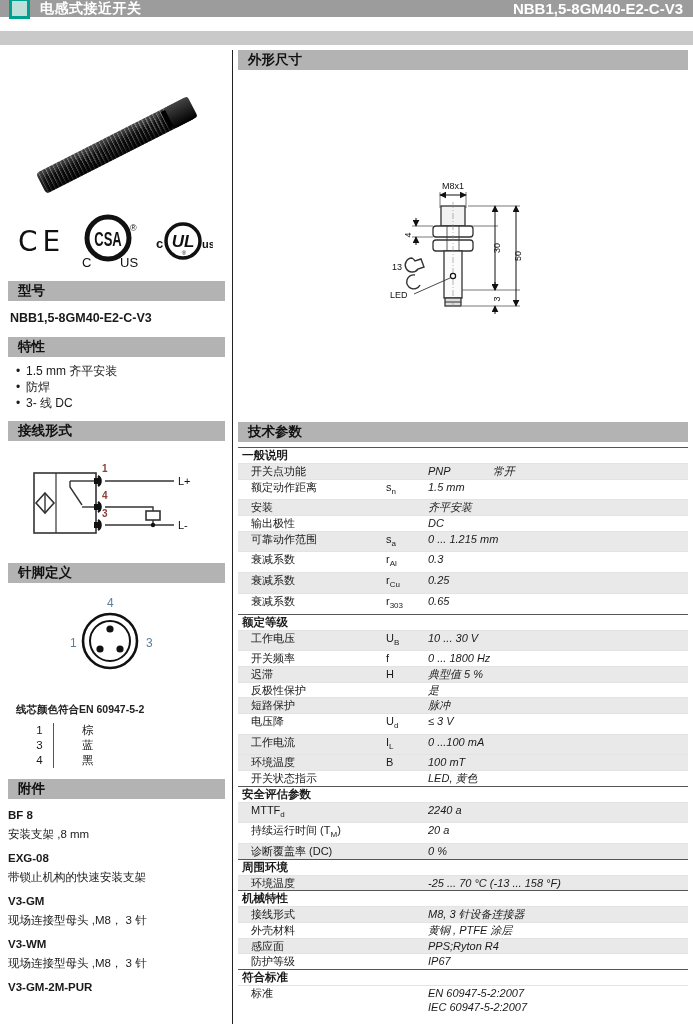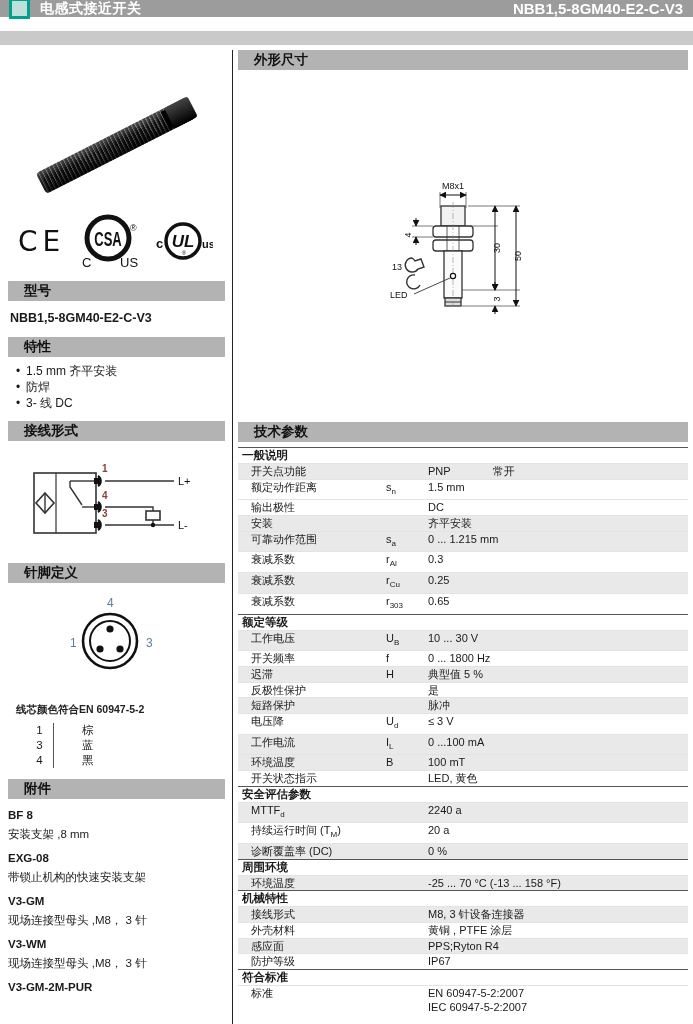--- a/index.html
+++ b/index.html
@@ -12,21 +12,21 @@
   .brand-square { width:21px; height:21px; margin-left:9px; background:#bfe0da; border:3px solid #00a08e; }
   .doc-type { color:#fff; font-weight:bold; font-size:14px; margin-left:10px; letter-spacing:0.5px; }
   .doc-model { color:#fff; font-weight:bold; font-size:15px; margin-left:auto; margin-right:10px; }
   .sub-strip { position:absolute; left:0; top:31px; width:693px; height:14px; background:#c9c9c9; }
 
   
   .v-divider { position:absolute; left:232px; top:50px; width:1px; height:974px; background:#222; }
   .left-col  { position:absolute; left:8px;   top:52px; width:217px; }
   .right-col { position:absolute; left:238px; top:50px; width:450px; }
 
-  .sec-bar { background:#b3b3b3; height:20px; line-height:20px; font-size:13.5px; font-weight:bold; padding-left:16px; color:#111; }
+  .sec-bar { background:#b3b3b3; height:20px; line-height:20px; font-size:13.5px; font-weight:bold; padding-left:10px; color:#111; }
 
   
   .photo-box { position:relative; height:160px; }
   .rod { position:absolute; left:24px; top:82px; width:168px; height:23px; transform:rotate(-27deg); transform-origin:center;
          background:repeating-linear-gradient(90deg,#0b0b0b 0 2px,#555 2px 3px,#222 3px 4px);
          border-radius:4px; box-shadow:inset 0 5px 6px rgba(255,255,255,.25), inset 0 -6px 7px rgba(0,0,0,.7); }
   .rod-head { position:absolute; right:-2px; top:0; width:26px; height:23px; background:linear-gradient(#444,#000); border-radius:3px; }
   .rod-neck { position:absolute; right:24px; top:2px; width:5px; height:19px; background:#000; }
 
   
@@ -58,21 +58,21 @@
   .dims-svg { position:absolute; left:140px; top:108px; }
   .dim-txt { font-size:9px; fill:#111; }
 
   
   .tech-table { margin-top:5px; }
   .t-group { font-size:11.5px; font-weight:bold; line-height:15px; border-top:1px solid #555; padding-left:4px; }
   .t-row { display:flex; font-size:11px; line-height:14.6px; border-top:1px solid #e3e3e3; }
   .t-row.shade { background:#e9e9e9; }
   .t-label { flex:0 0 148px; padding-left:13px; }
   .t-sym { flex:0 0 42px; }
-  .t-val { flex:1; padding-right:20px; }
+  .t-val { flex:1; padding-right:20px;font-style:italic; }
   .t-val .v2 { margin-left:42px; }
   sub { font-size:8px; }
 
   svg text { font-family:"Liberation Sans","DejaVu Sans",sans-serif; }
 </style>
 </head>
 <body>
 
 <div class="page">
 
@@ -277,29 +277,29 @@
         <div class="t-row shade">
           <div class="t-label">开关点功能</div>
           <div class="t-sym"></div>
           <div class="t-val">PNP<span class="v2">常开</span></div>
         </div>
         <div class="t-row">
           <div class="t-label">额定动作距离</div>
           <div class="t-sym">s<sub>n</sub></div>
           <div class="t-val">1.5 mm</div>
         </div>
+        <div class="t-row shade">
+          <div class="t-label">安装</div>
+          <div class="t-sym"></div>
+          <div class="t-val">齐平安装</div>
+        </div>
         <div class="t-row">
           <div class="t-label">输出极性</div>
           <div class="t-sym"></div>
           <div class="t-val">DC</div>
-        </div>
-        <div class="t-row shade">
-          <div class="t-label">安装</div>
-          <div class="t-sym"></div>
-          <div class="t-val">齐平安装</div>
         </div>
         <div class="t-row shade">
           <div class="t-label">可靠动作范围</div>
           <div class="t-sym">s<sub>a</sub></div>
           <div class="t-val">0 ... 1.215 mm</div>
         </div>
         <div class="t-row">
           <div class="t-label">衰减系数</div>
           <div class="t-sym">r<sub>Al</sub></div>
           <div class="t-val">0.3</div>

